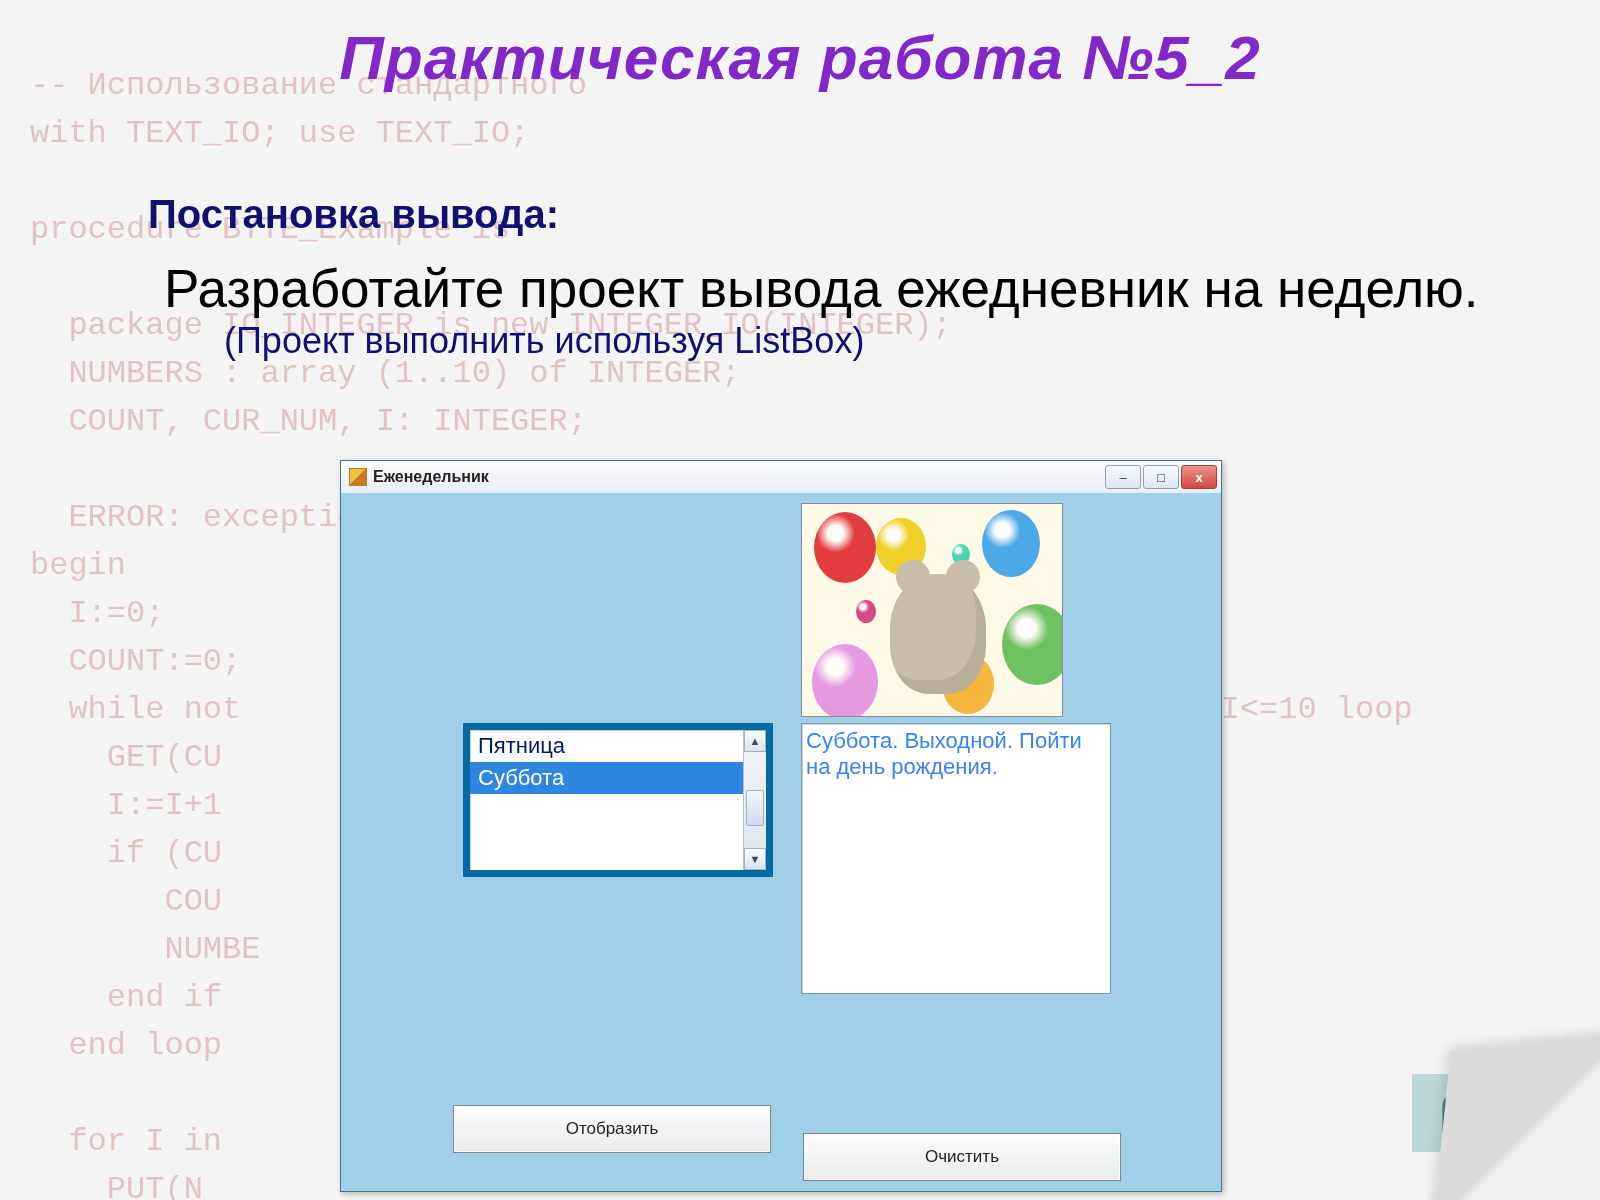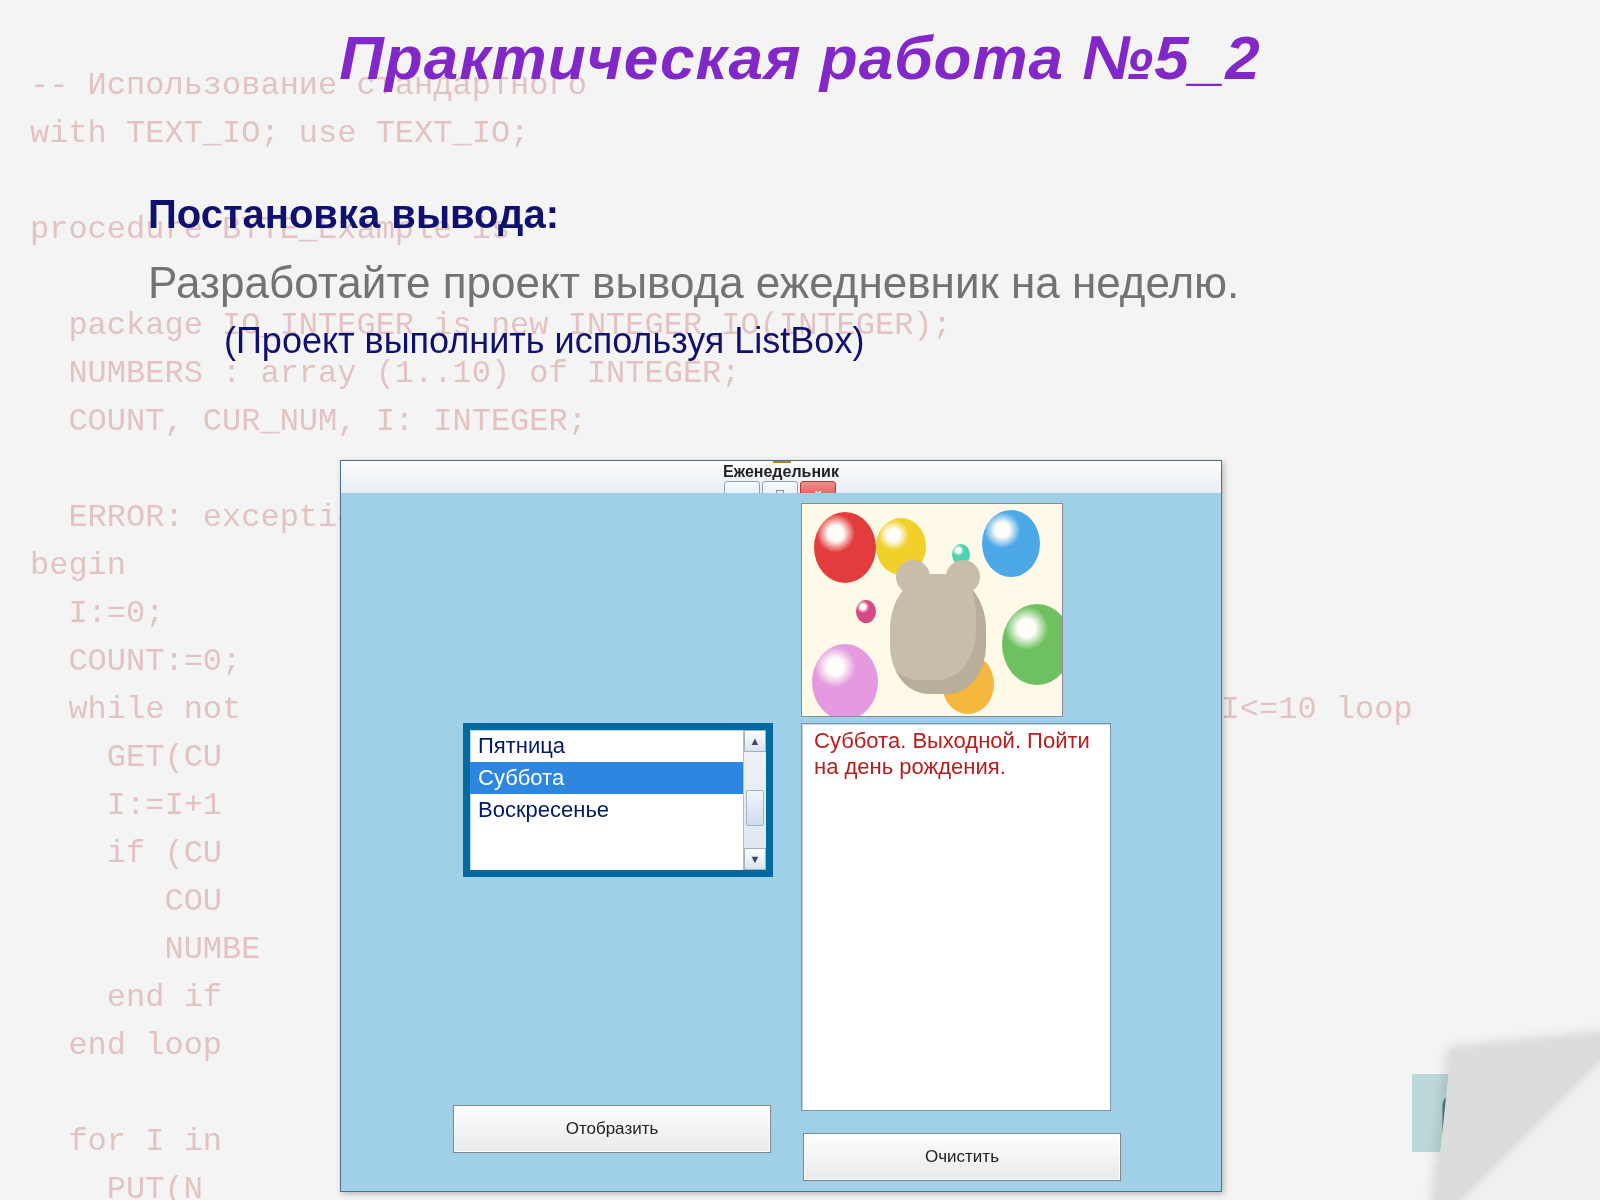--- a/index.html
+++ b/index.html
@@ -33,23 +33,23 @@
   }
   .subhead {
     position: absolute;
     left: 148px; top: 192px;
     color: #101070;
     font-size: 40px;
     font-weight: bold;
   }
   .body1 {
     position: absolute;
-    left: 148px; top: 258px;
-    color: #737373;
-    font-size: 44px;
+    left: 164px; top: 258px;
+    color: #000000;
+    font-size: 53px;
   }
   .body2 {
     position: absolute;
     left: 224px; top: 320px;
     color: #101070;
     font-size: 36px;
   }
   
   .win {
     position: absolute;
@@ -61,21 +61,20 @@
   }
   .titlebar {
     height: 32px;
     background: linear-gradient(#fdfdfd, #e8eef4);
     border-bottom: 1px solid #9ab0c4;
     display: flex;
     align-items: center;
     font-size: 16px;
     color: #222;
     font-family: Tahoma, sans-serif;
-    flex-direction: column;
   }
   .tb-icon {
     width: 16px; height: 16px;
     margin: 0 6px 0 8px;
     background: linear-gradient(135deg,#f0c040 50%,#cc7720 50%);
     border: 1px solid #b08030;
   }
   .tb-title { font-weight: bold; flex: 0 0 auto; }
   .tb-spacer { flex: 1 1 auto; }
   .tb-btns { display:flex; margin-right:4px; }
@@ -154,28 +153,28 @@
     top:60px; height:34px;
     background:linear-gradient(#f0f5fb,#cfdced);
     border:1px solid #9fb2c6;
     border-radius:2px;
   }
   .lb-items{position:absolute; left:0; top:0; right:22px; bottom:0;}
   .lb-item{padding:3px 8px; color:#001a66;}
   .lb-item.sel{background:#2f86e0; color:#fff;}
   .memo{
     position:absolute; left:460px; top:230px;
-    width:310px; height:388px;
+    width:310px; height:271px;
     background:#fff;
     border:1px solid #7d95b0;
     box-shadow: inset 1px 1px 0 #c7d3df;
     font-family: Tahoma, sans-serif;
     font-size:22px;
-    color:#b91c1c;
-    padding:4px 12px;
+    color:#3b82f6;
+    padding:4px 4px;
     box-sizing:border-box;
   }
   .wbtn{
     position:absolute;
     width:316px; height:46px;
     background:linear-gradient(#fdfdfd,#e8eaec);
     border:1px solid #7e868e;
     box-shadow:0 0 0 1px #fff inset;
     font-family: Tahoma, sans-serif;
     font-size:17px;
@@ -269,21 +268,20 @@
           <div style="left: 54px; top: 96px; width: 20px; height: 23px; background: radial-gradient(circle at 35% 30%, rgba(255, 255, 255, 0.8) 0px, rgba(255, 255, 255, 0.8) 12%, rgb(212, 74, 132) 30%, rgb(212, 74, 132) 100%);"></div>
           <div style="left: 150px; top: 40px; width: 18px; height: 21px; background: radial-gradient(circle at 35% 30%, rgba(255, 255, 255, 0.8) 0px, rgba(255, 255, 255, 0.8) 12%, rgb(74, 212, 176) 30%, rgb(74, 212, 176) 100%);"></div>
         </div>
       <div class="teddy"></div>
     </div>
 
     <div class="listbox">
       <div class="lb-items" id="lb-items">
           <div class="lb-item">Пятница</div>
           <div class="lb-item sel">Суббота</div>
-          <div class="lb-item">Воскресенье</div>
         </div>
       <div class="lb-track">
         <div class="lb-arr up">▲</div>
         <div class="lb-thumb"></div>
         <div class="lb-arr dn">▼</div>
       </div>
     </div>
 
     <div class="memo">Суббота. Выходной. Пойти на день рождения.</div>
 

